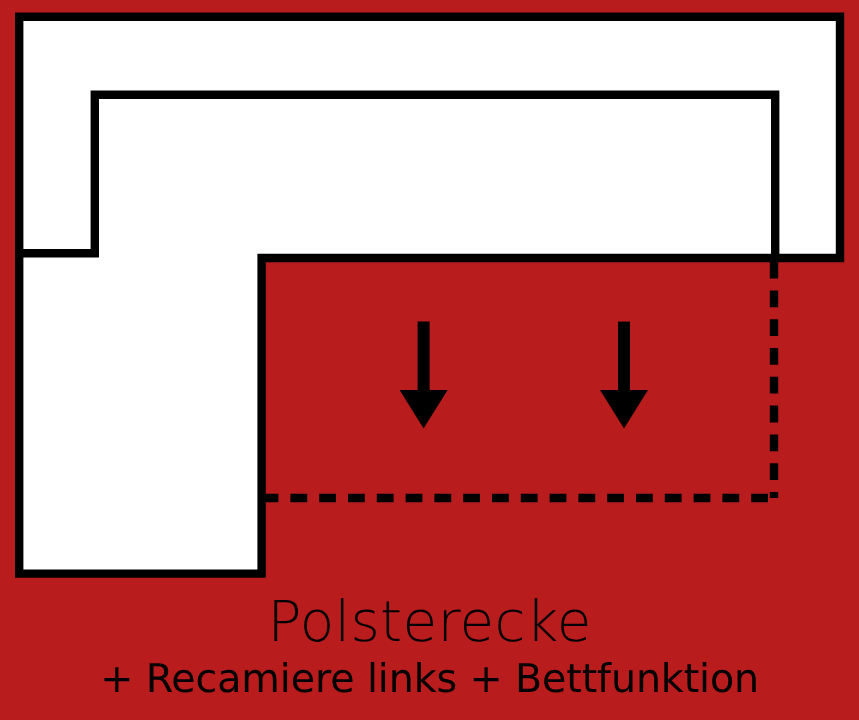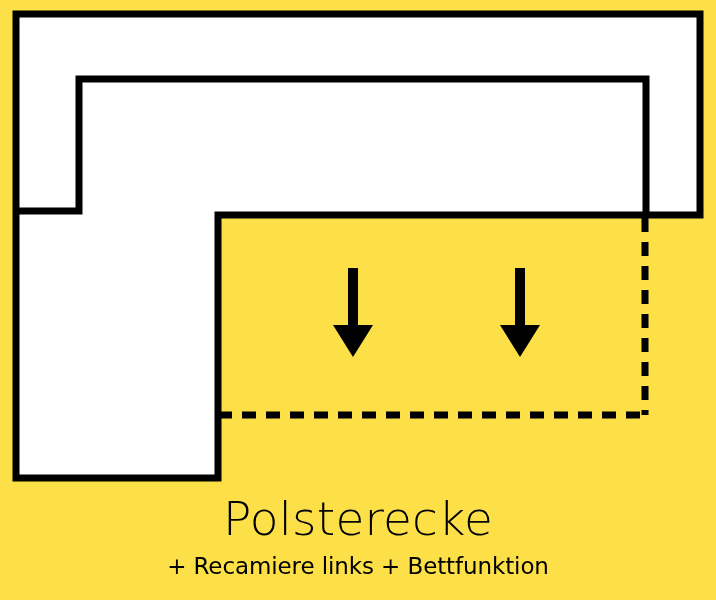--- a/index.html
+++ b/index.html
@@ -10,21 +10,21 @@
   body {
     width: 716px;
     height: 600px;
     overflow: hidden;
     font-family: "DejaVu Sans", "Liberation Sans", sans-serif;
   }
   #product-figure {
     position: relative;
     width: 716px;
     height: 600px;
-    background: #fde047;
+    background: #b91c1c;
   }
   #sofa-diagram {
     position: absolute;
     left: 0;
     top: 0;
     width: 716px;
     height: 500px;
     display: block;
   }
   #caption-block {
@@ -38,21 +38,21 @@
     font-family: "DejaVu Sans", "Liberation Sans", sans-serif;
     font-size: 47px;
     font-weight: 300;
     line-height: 54px;
     color: #000000;
     letter-spacing: 0.2px;
     white-space: nowrap;
   }
   #product-subtitle {
     font-family: "DejaVu Sans", "Liberation Sans", sans-serif;
-    font-size: 23px;
+    font-size: 33px;
     font-weight: 400;
     line-height: 40px;
     color: #000000;
     letter-spacing: -0.1px;
     white-space: nowrap;
   }
 </style>
 </head>
 <body>
 

